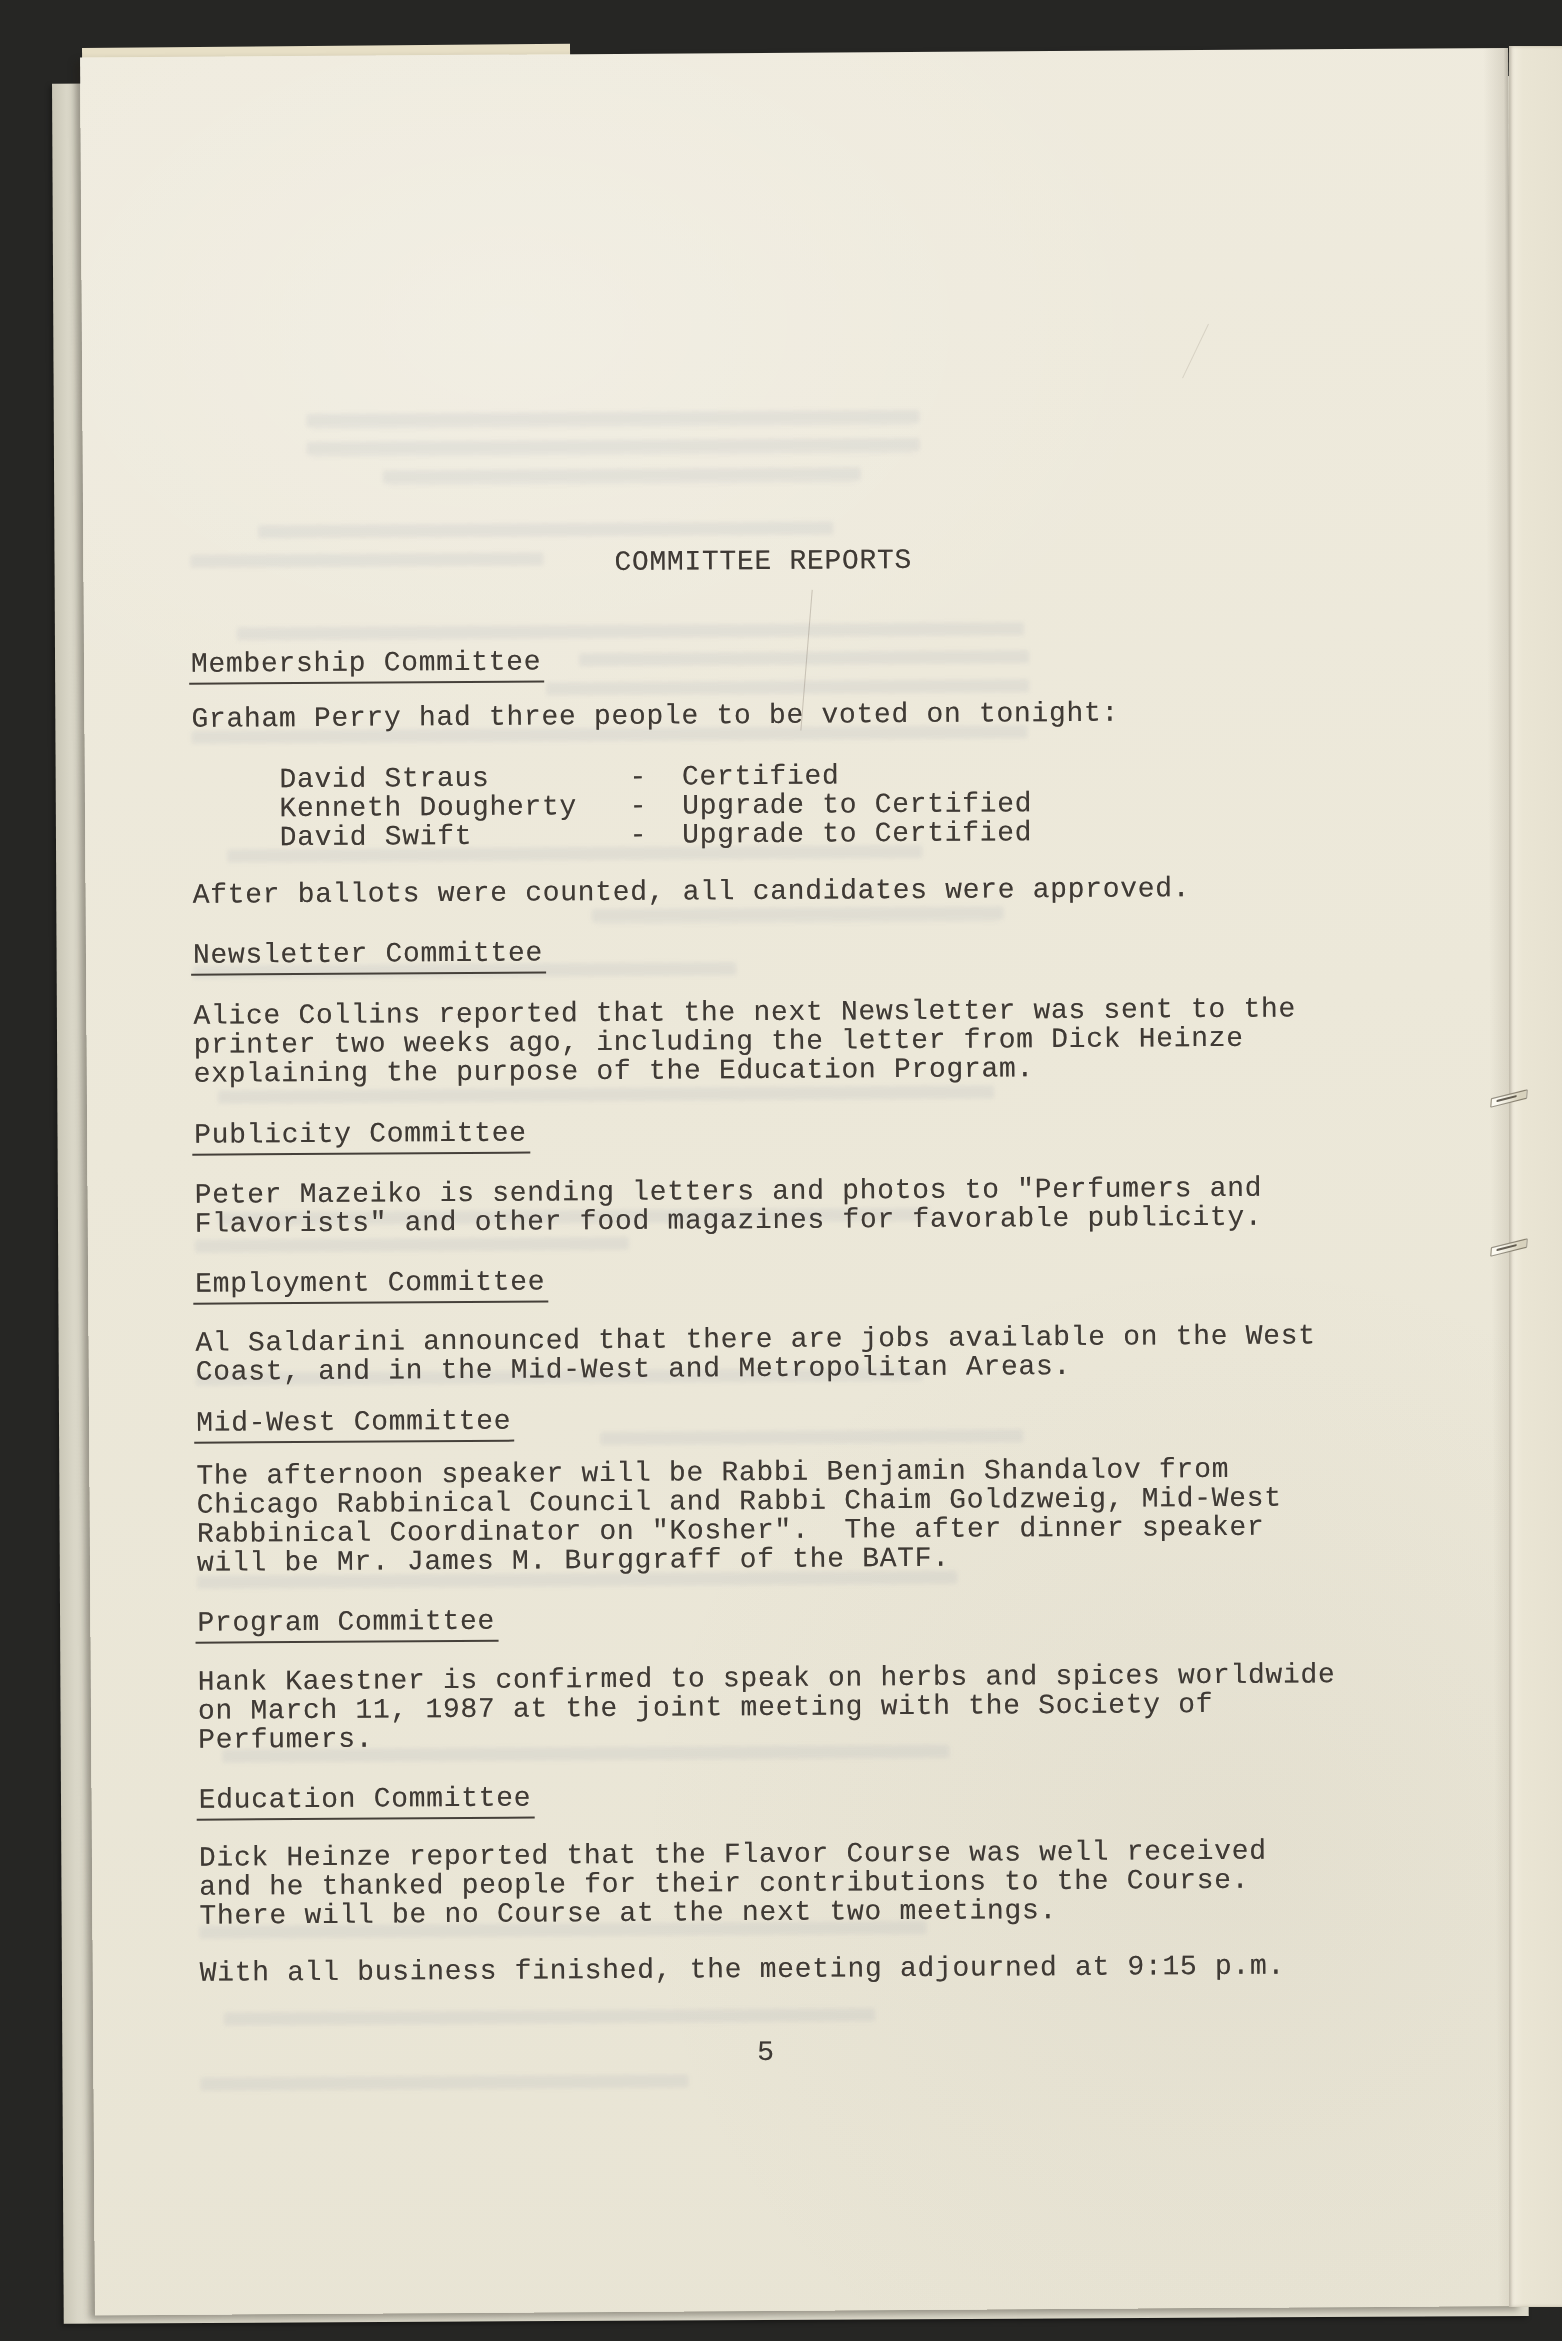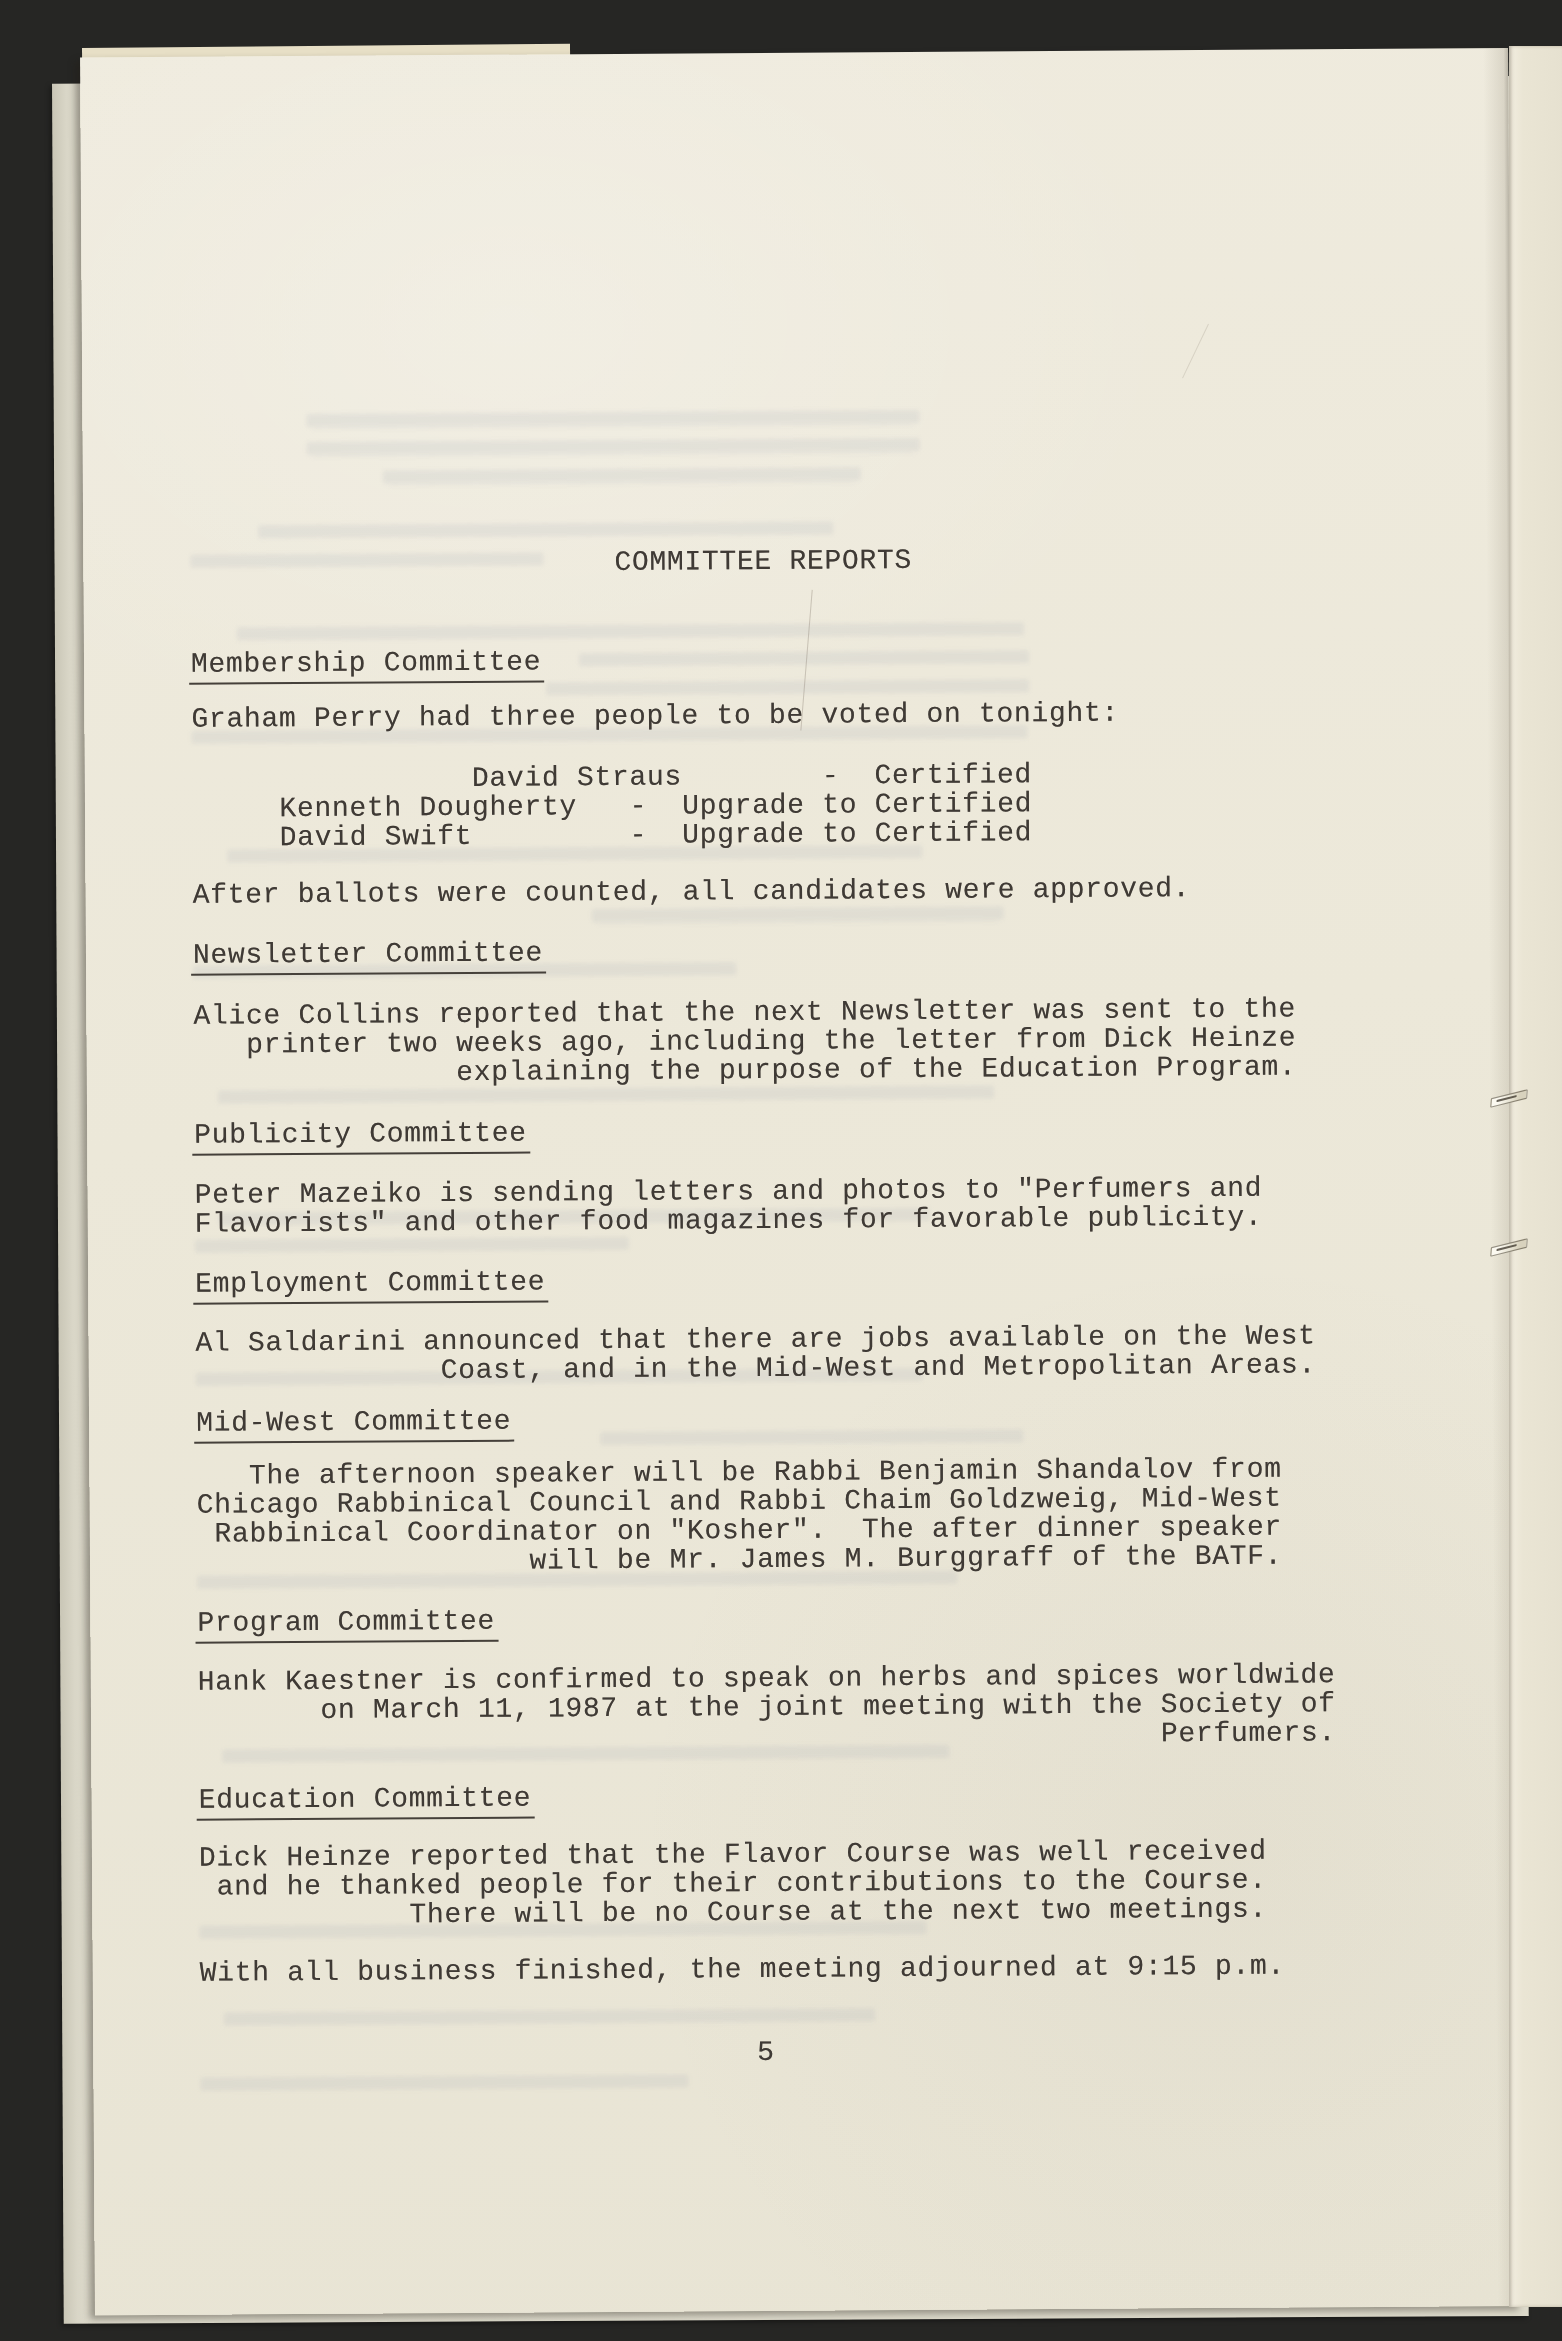--- a/index.html
+++ b/index.html
@@ -3,21 +3,21 @@
 <meta charset="utf-8">
 <style>
   html,body{margin:0;padding:0;}
   body{
     width:1563px;height:2342px;
     background:#262624;
     position:relative;
     overflow:hidden;
     font-family:"Liberation Mono","DejaVu Sans Mono",monospace;
   }
-  .scene{position:absolute;inset:0;text-align:right;}
+  .scene{position:absolute;inset:0;}
   
   .under-sheet{
     position:absolute;left:52px;top:76px;width:1465px;height:2240px;
     background:linear-gradient(to right,#c9c6b6 0px,#d9d6c7 14px,#dedbcc 33px,#dcd9ca 100%);
     transform:rotate(-0.30deg);transform-origin:top right;
     box-shadow:-2.2px 2.2px 5.4px rgba(0,0,0,0.35);
   }
   .top-corner-sheet{
     position:absolute;left:82px;top:48px;width:488px;height:14px;
     background:#e7dfc6;transform:rotate(-0.5deg);transform-origin:top left;

